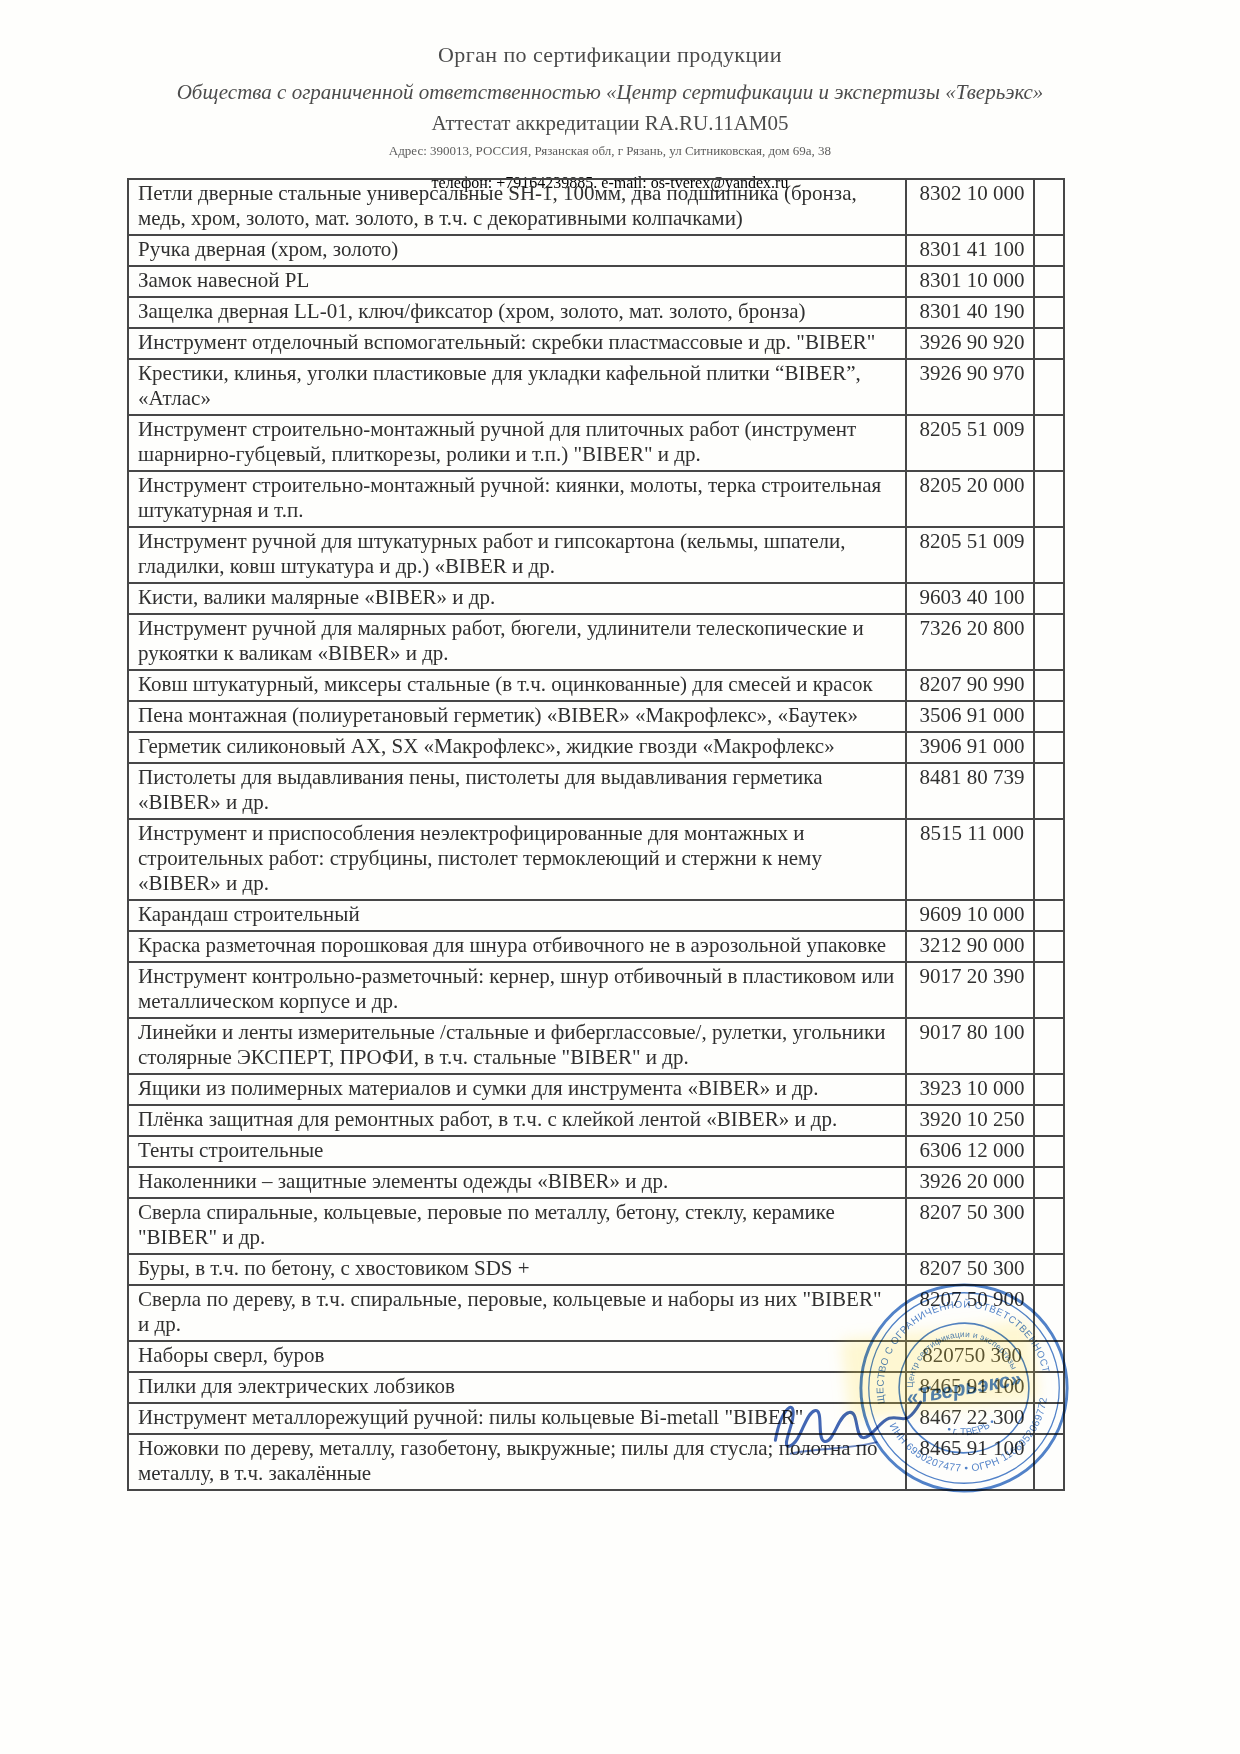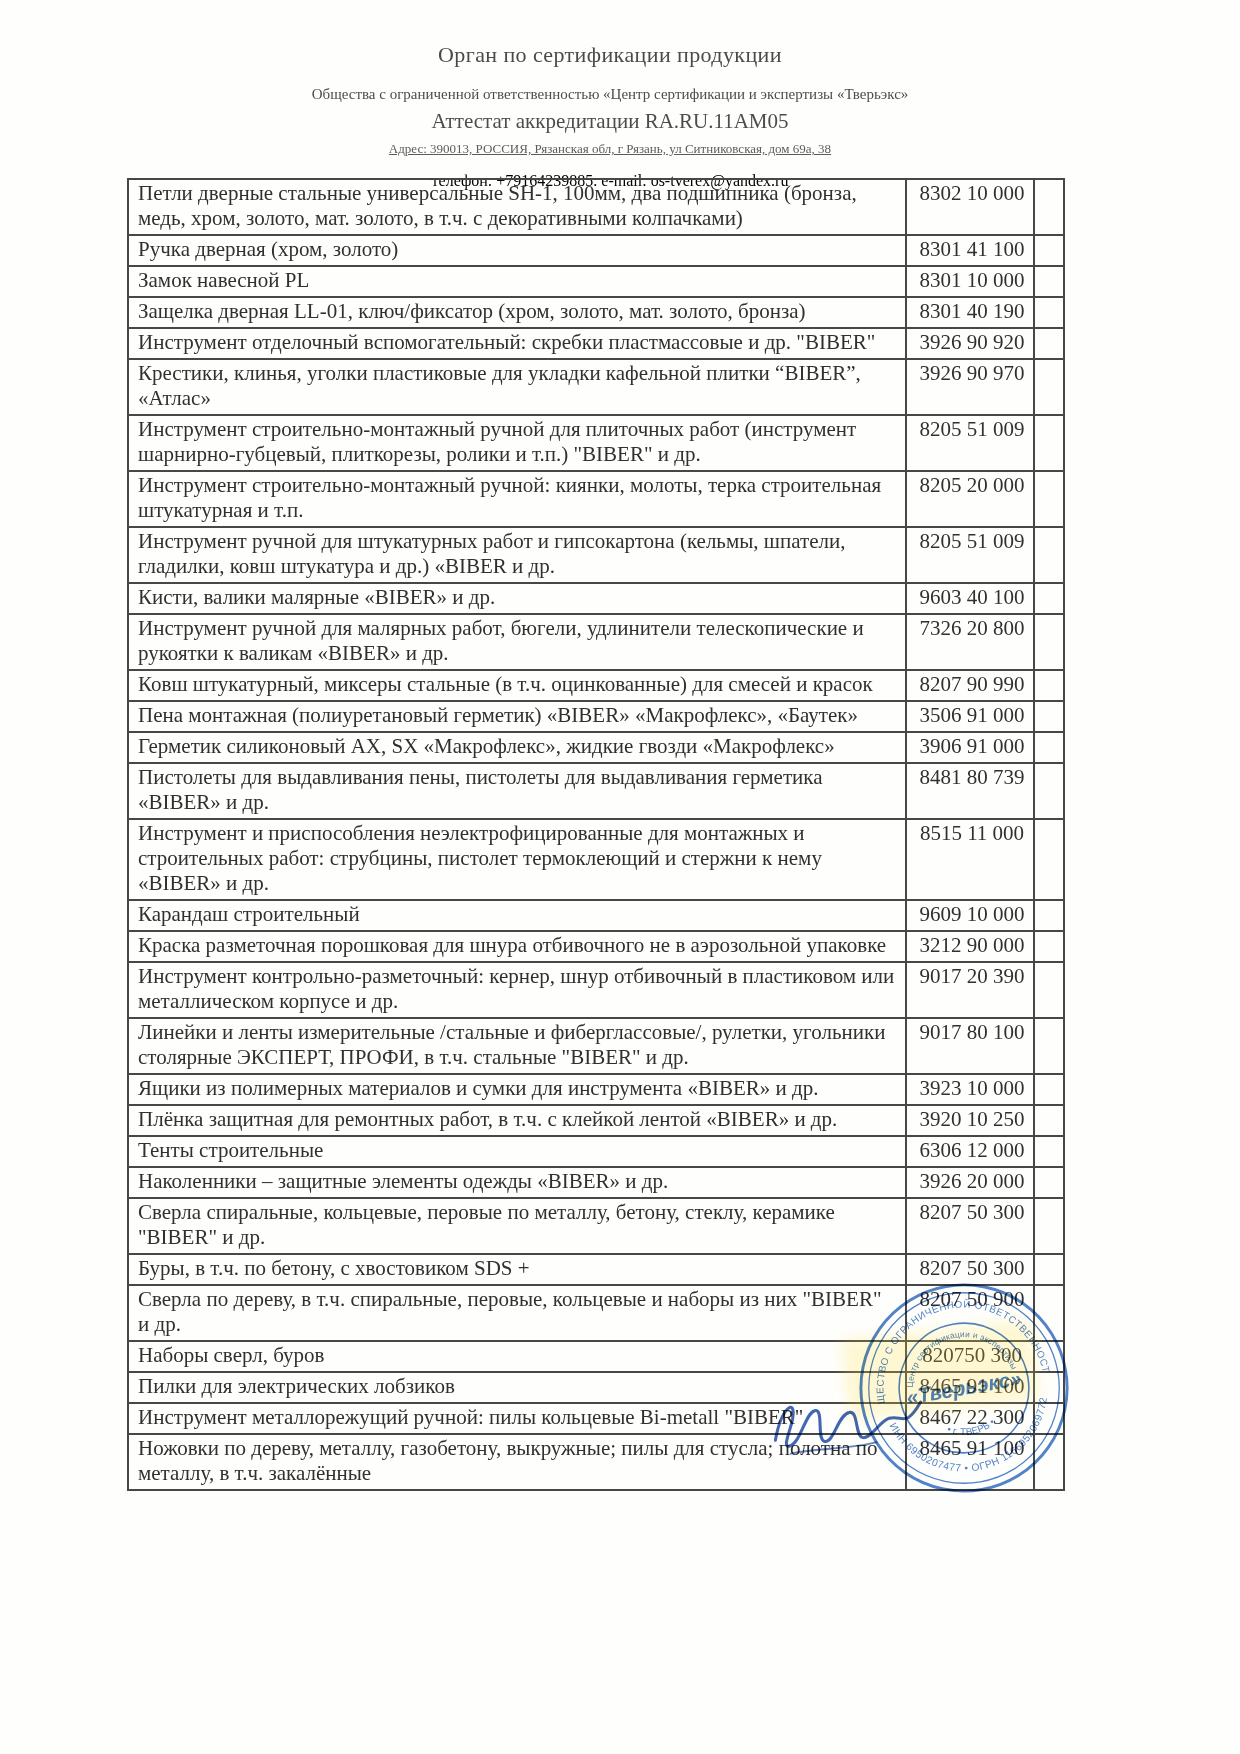--- a/index.html
+++ b/index.html
@@ -13,23 +13,23 @@
     font-family:"Liberation Serif", serif;
     color:#2f2f2f;
     overflow:hidden;
   }
   
   .doc-header {
     position:absolute; top:42px; left:20px; width:1180px;
     text-align:center; color:#4e4e4e;
   }
   .hline1 { font-size:22px; letter-spacing:0.4px; color:#4a4a4a; }
-  .hline2 { font-size:15px; margin-top:18px; color:#4c4c4c; }
+  .hline2 { font-size:21px; margin-top:12px; color:#4c4c4c;font-style:italic; }
   .hline3 { font-size:21px; margin-top:6px; color:#4c4c4c; }
-  .hline4 { font-size:13px; margin-top:7px; color:#5c5c5c;text-decoration:underline; }
+  .hline4 { font-size:13px; margin-top:7px; color:#5c5c5c; }
   .hline5 { font-size:16px; margin-top:15px; color:#000000; }
   
   table.products {
     position:absolute; top:178px; left:127px;
     width:936px;
     border-collapse:collapse;
     table-layout:fixed;
   }
   table.products td {
     border:2px solid #474747;

